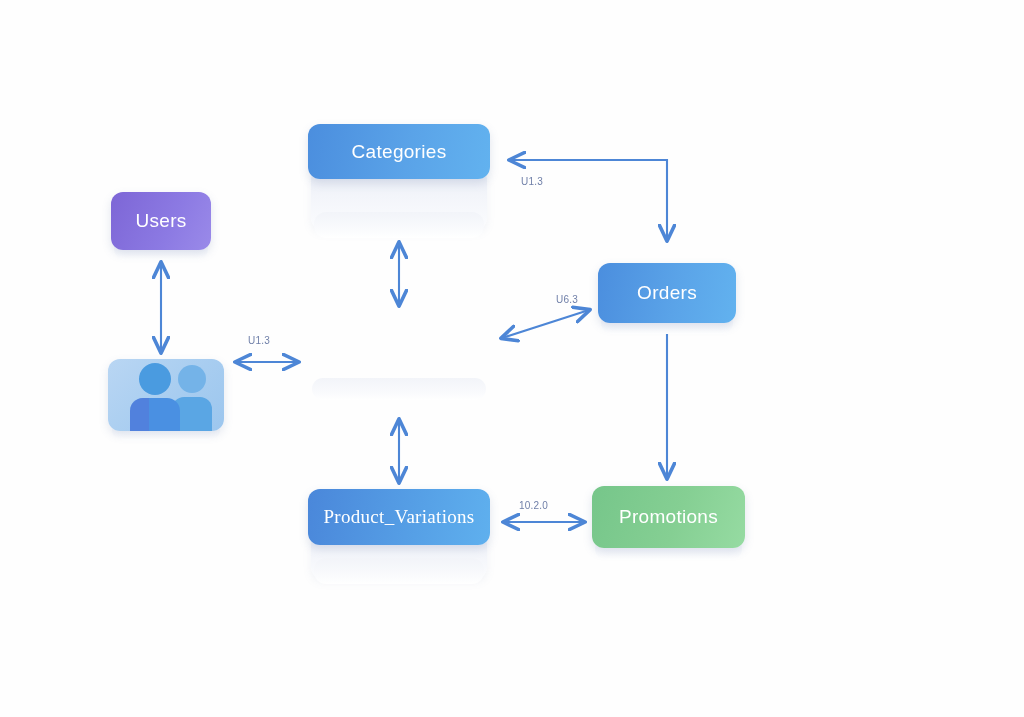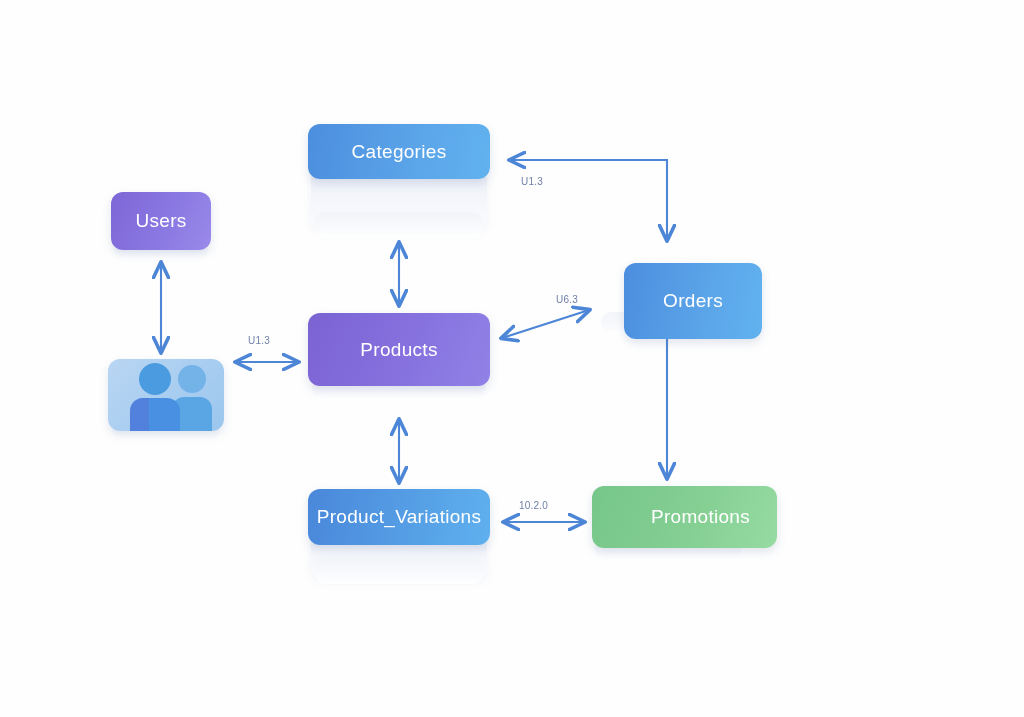--- a/index.html
+++ b/index.html
@@ -61,21 +61,21 @@
     background: linear-gradient(180deg, #e7ebf4 0%, #f3f5fa 45%, #fbfcfe 100%);
     box-shadow: 0 3px 9px rgba(120,140,180,0.10);
   }
   .ghost.faint {
     background: linear-gradient(180deg, #f2f4f9 0%, #fafbfd 70%, #ffffff 100%);
     box-shadow: none;
   }
 
   
   .skin-blue      { background: linear-gradient(100deg, #4b8ede 0%, #5aa3e8 55%, #62b2ef 100%); }
-  .skin-blue-alt  { background: linear-gradient(100deg, #4a87da 0%, #56a0e6 60%, #5fb0ee 100%); }
+  .skin-blue-alt  { background: linear-gradient(100deg, #4a87da 0%, #56a0e6 60%, #5fb0ee 100%); font-family: Liberation Serif, serif; }
   .skin-purple    { background: linear-gradient(110deg, #7b63d2 0%, #8570de 50%, #9182e6 100%); }
   .skin-purple-lt { background: linear-gradient(115deg, #7d66d6 0%, #8c7ae3 60%, #9a8ae9 100%); }
   .skin-green     { background: linear-gradient(110deg, #76c68a 0%, #85cf93 55%, #96dba2 100%); }
 
   
   .icon-tile {
     position: absolute;
     border-radius: 12px;
     background: linear-gradient(135deg, #b9d6f3 0%, #a8cdf0 55%, #9cc6ee 100%);
     box-shadow: 0 4px 10px rgba(90,110,160,0.16);
@@ -147,29 +147,26 @@
       <circle cx="84" cy="20" r="14" fill="#74b3e8"></circle>
       <path d="M64,72 L64,50 a12,12 0 0 1 12,-12 h16 a12,12 0 0 1 12,12 L104,72 Z" fill="#5aa6e4"></path>
 
       <circle cx="47" cy="20" r="16" fill="#4a9be0"></circle>
       <path d="M22,72 L22,52 a13,13 0 0 1 13,-13 h24 a13,13 0 0 1 13,13 L72,72 Z" fill="#4a90e2"></path>
 
       <path d="M22,72 L22,52 a13,13 0 0 1 13,-13 h6 v33 Z" fill="#5a6fd6" opacity="0.45"></path>
     </svg>
   </div>
 
-  <div class="node skin-purple" style="left:308px; top:313px; width:182px; height:73px;">
-    <span class="node-label">Products</span>
-  </div>
 
-  <div class="node skin-blue" style="left:624px; top:263px; width:138px; height:76px;">
+  <div class="node skin-blue" style="left:598px; top:263px; width:138px; height:60px;">
     <span class="node-label">Orders</span>
   </div>
 
   <div class="node skin-blue-alt" style="left:308px; top:489px; width:182px; height:56px;">
     <span class="node-label">Product_Variations</span>
   </div>
 
-  <div class="node skin-green" style="left:592px; top:486px; width:153px; height:62px;padding-left:32px;">
+  <div class="node skin-green" style="left:592px; top:486px; width:153px; height:62px;">
     <span class="node-label">Promotions</span>
   </div>
 
 </div>
 
 </body></html>

